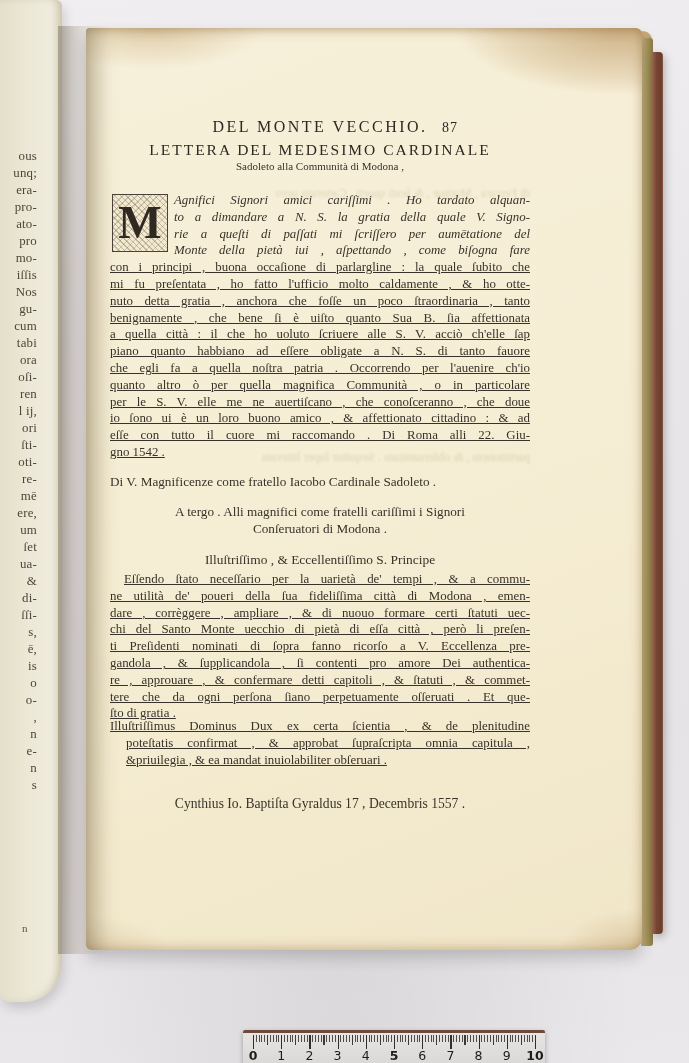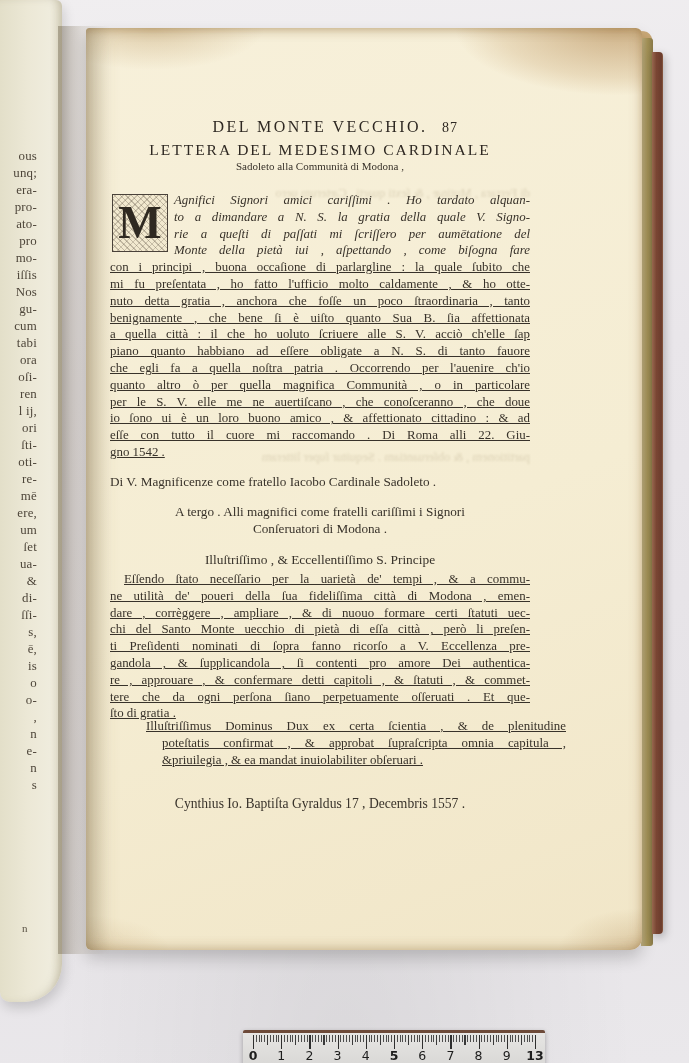--- a/index.html
+++ b/index.html
@@ -84,21 +84,21 @@
   }
   .dropcap span{font-size:46px; line-height:56px; color:#2f2921; font-weight:bold;}
   .p1a{margin-left:64px;}
   .p1b{margin-left:0;}
   .sig{position:absolute; top:446px; left:24px; width:420px; font-size:13.2px;}
   .atergo{position:absolute; top:476px; left:24px; width:420px; text-align:center;}
   .atergo .tl{font-size:13.2px;}
   .head2{position:absolute; top:524px; left:24px; width:420px; text-align:center; font-size:13.4px;}
   .para2{position:absolute; top:543px; left:24px; width:420px;}
   .para2 .tl:first-child{text-indent:14px;}
-  .para3{position:absolute; top:690px; left:24px; width:420px;margin-left:36px;}
+  .para3{position:absolute; top:690px; left:24px; width:420px;}
   .para3 .tl:not(:first-child){padding-left:16px;}
   .dateline{position:absolute; top:768px; left:24px; width:420px; text-align:center; font-size:13.6px;}
   
   .ghost{position:absolute; color:rgba(125,108,70,.55); filter:blur(1.3px); opacity:.38;
     font-size:12.5px; transform:scaleX(-1); pointer-events:none;}
   .ghost1{top:158px; left:60px; width:384px;}
   .ghost2{top:422px; left:70px; width:374px;}
   
   .ruler{
     position:absolute; left:243px; top:1030px; width:302px; height:40px; z-index:5;
@@ -250,17 +250,17 @@
         <span class="rnum b" style="left: 0px;">0</span>
         <span class="rnum" style="left: 28.2px;">1</span>
         <span class="rnum" style="left: 56.4px;">2</span>
         <span class="rnum" style="left: 84.6px;">3</span>
         <span class="rnum" style="left: 112.8px;">4</span>
         <span class="rnum b" style="left: 141px;">5</span>
         <span class="rnum" style="left: 169.2px;">6</span>
         <span class="rnum" style="left: 197.4px;">7</span>
         <span class="rnum" style="left: 225.6px;">8</span>
         <span class="rnum" style="left: 253.8px;">9</span>
-        <span class="rnum b" style="left: 282px;">13</span>
+        <span class="rnum b" style="left: 282px;">10</span>
       </div>
   </div>
 
 </div>
 
 </body></html>

